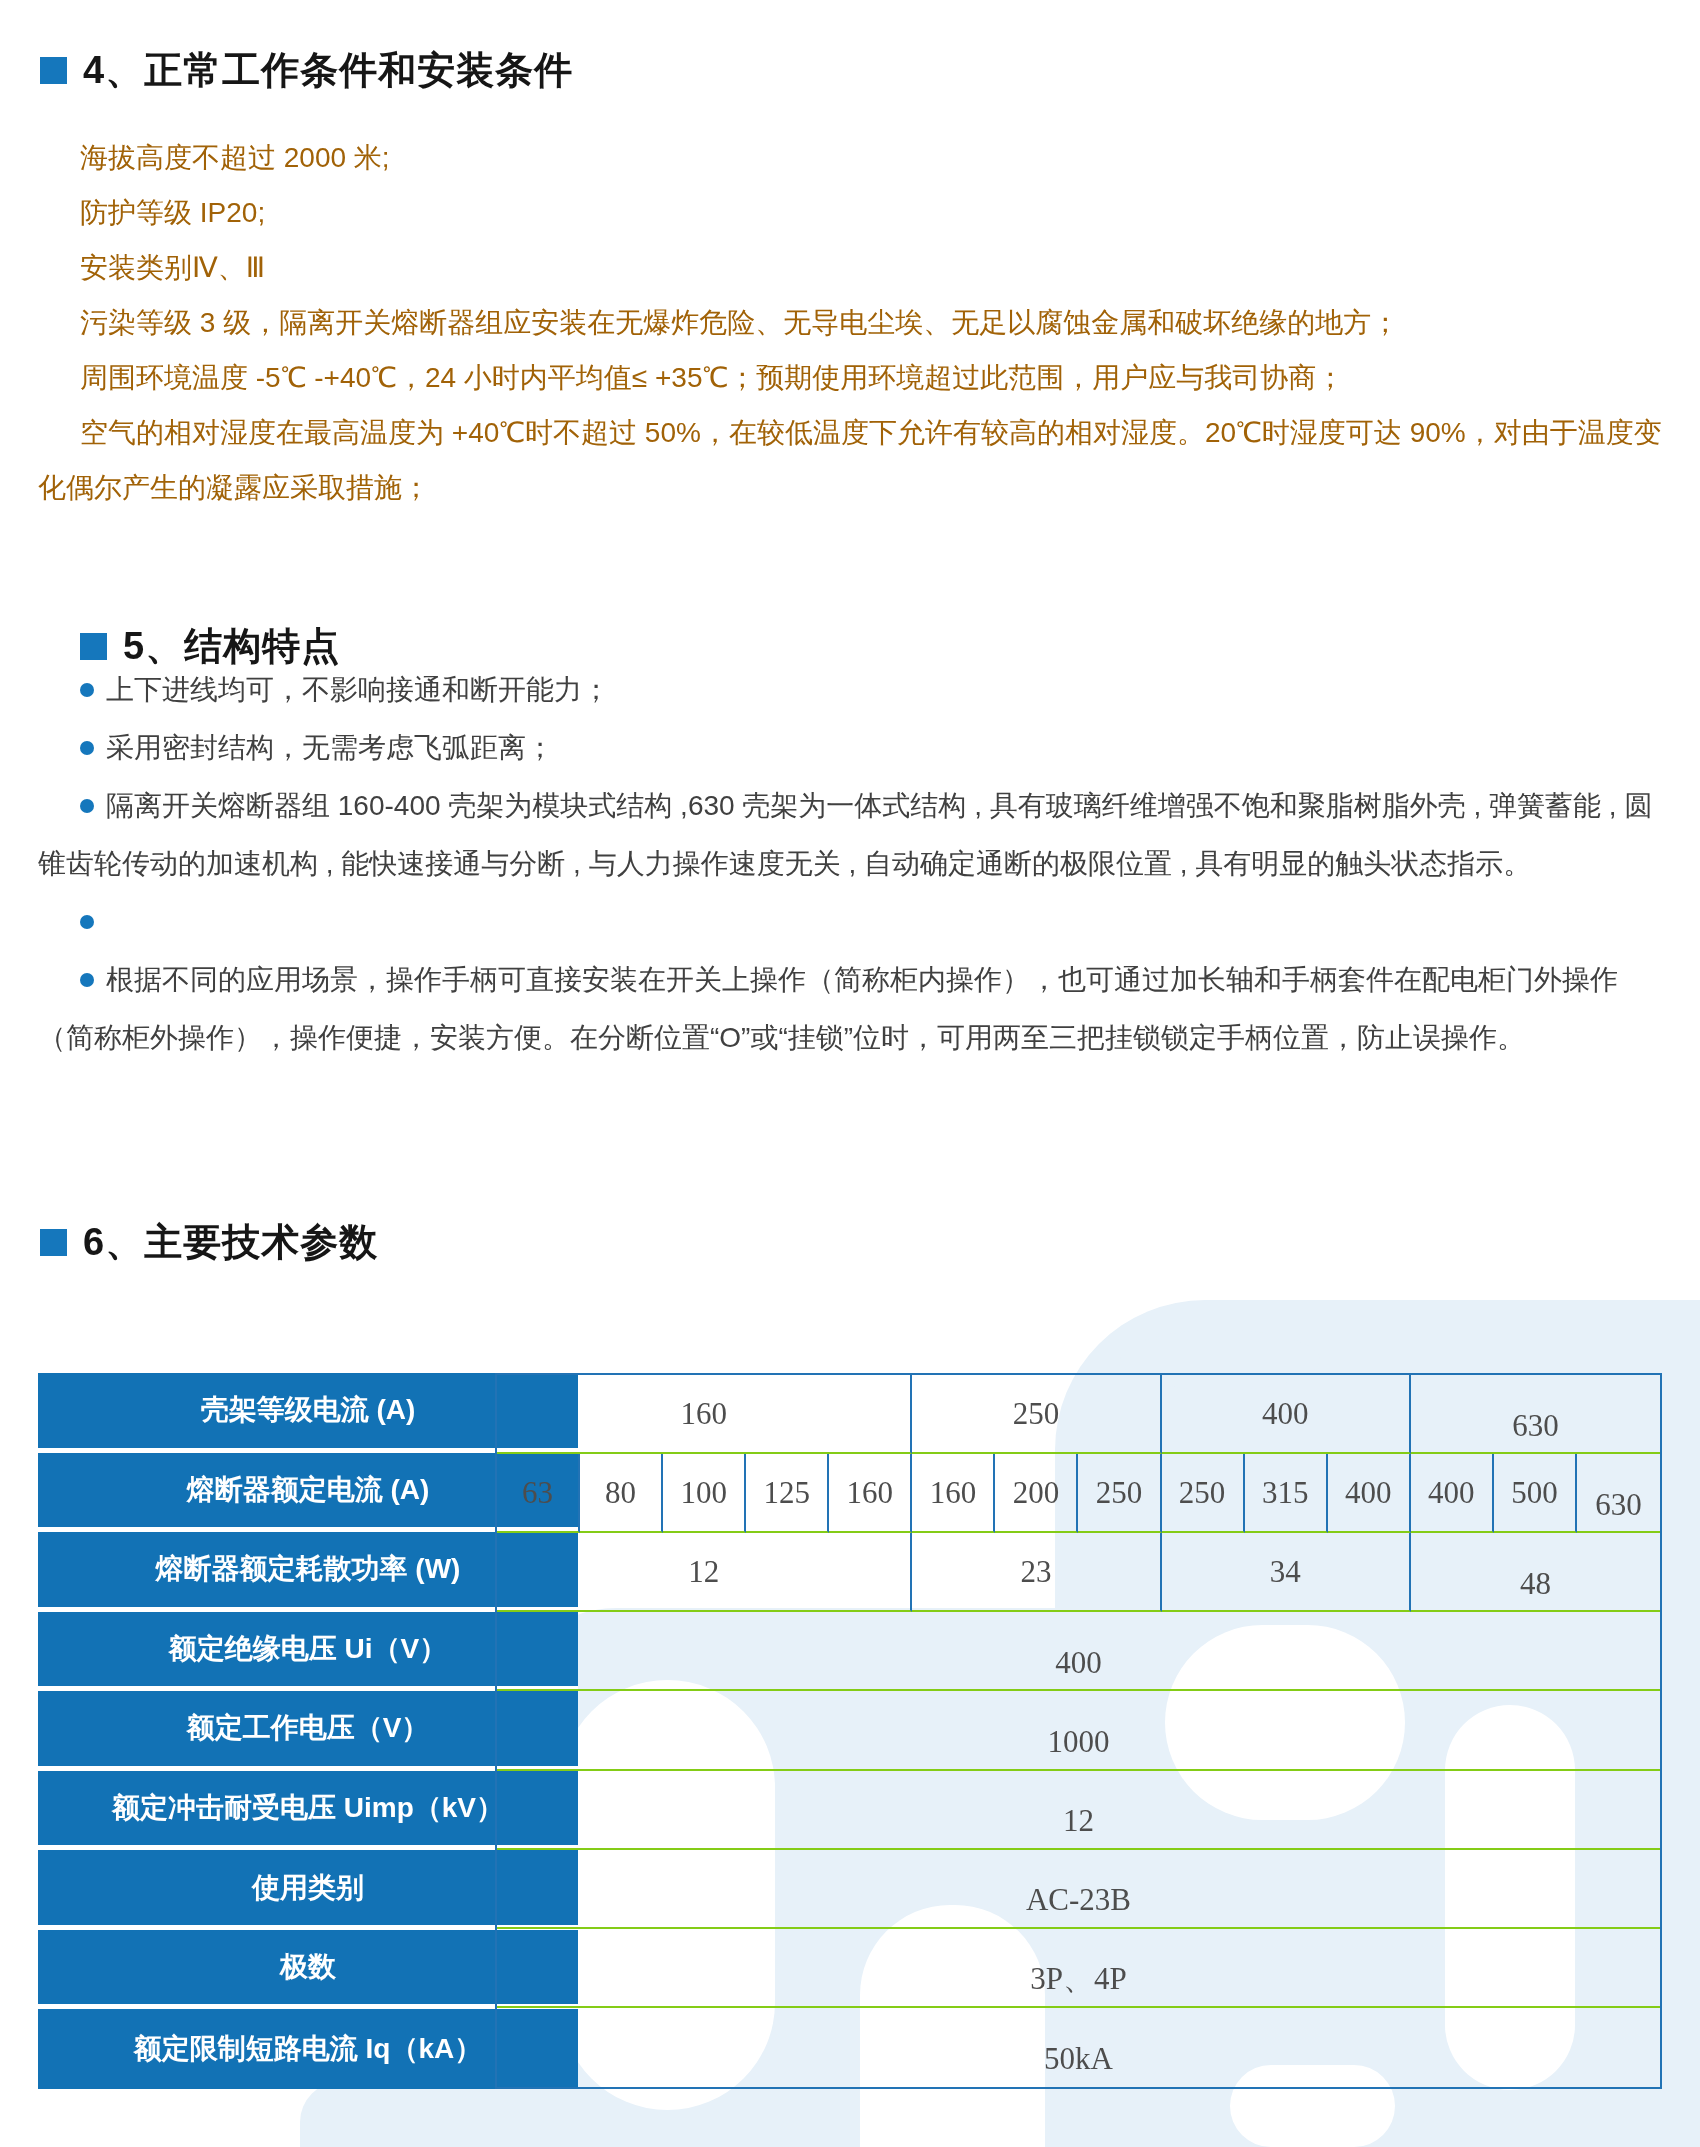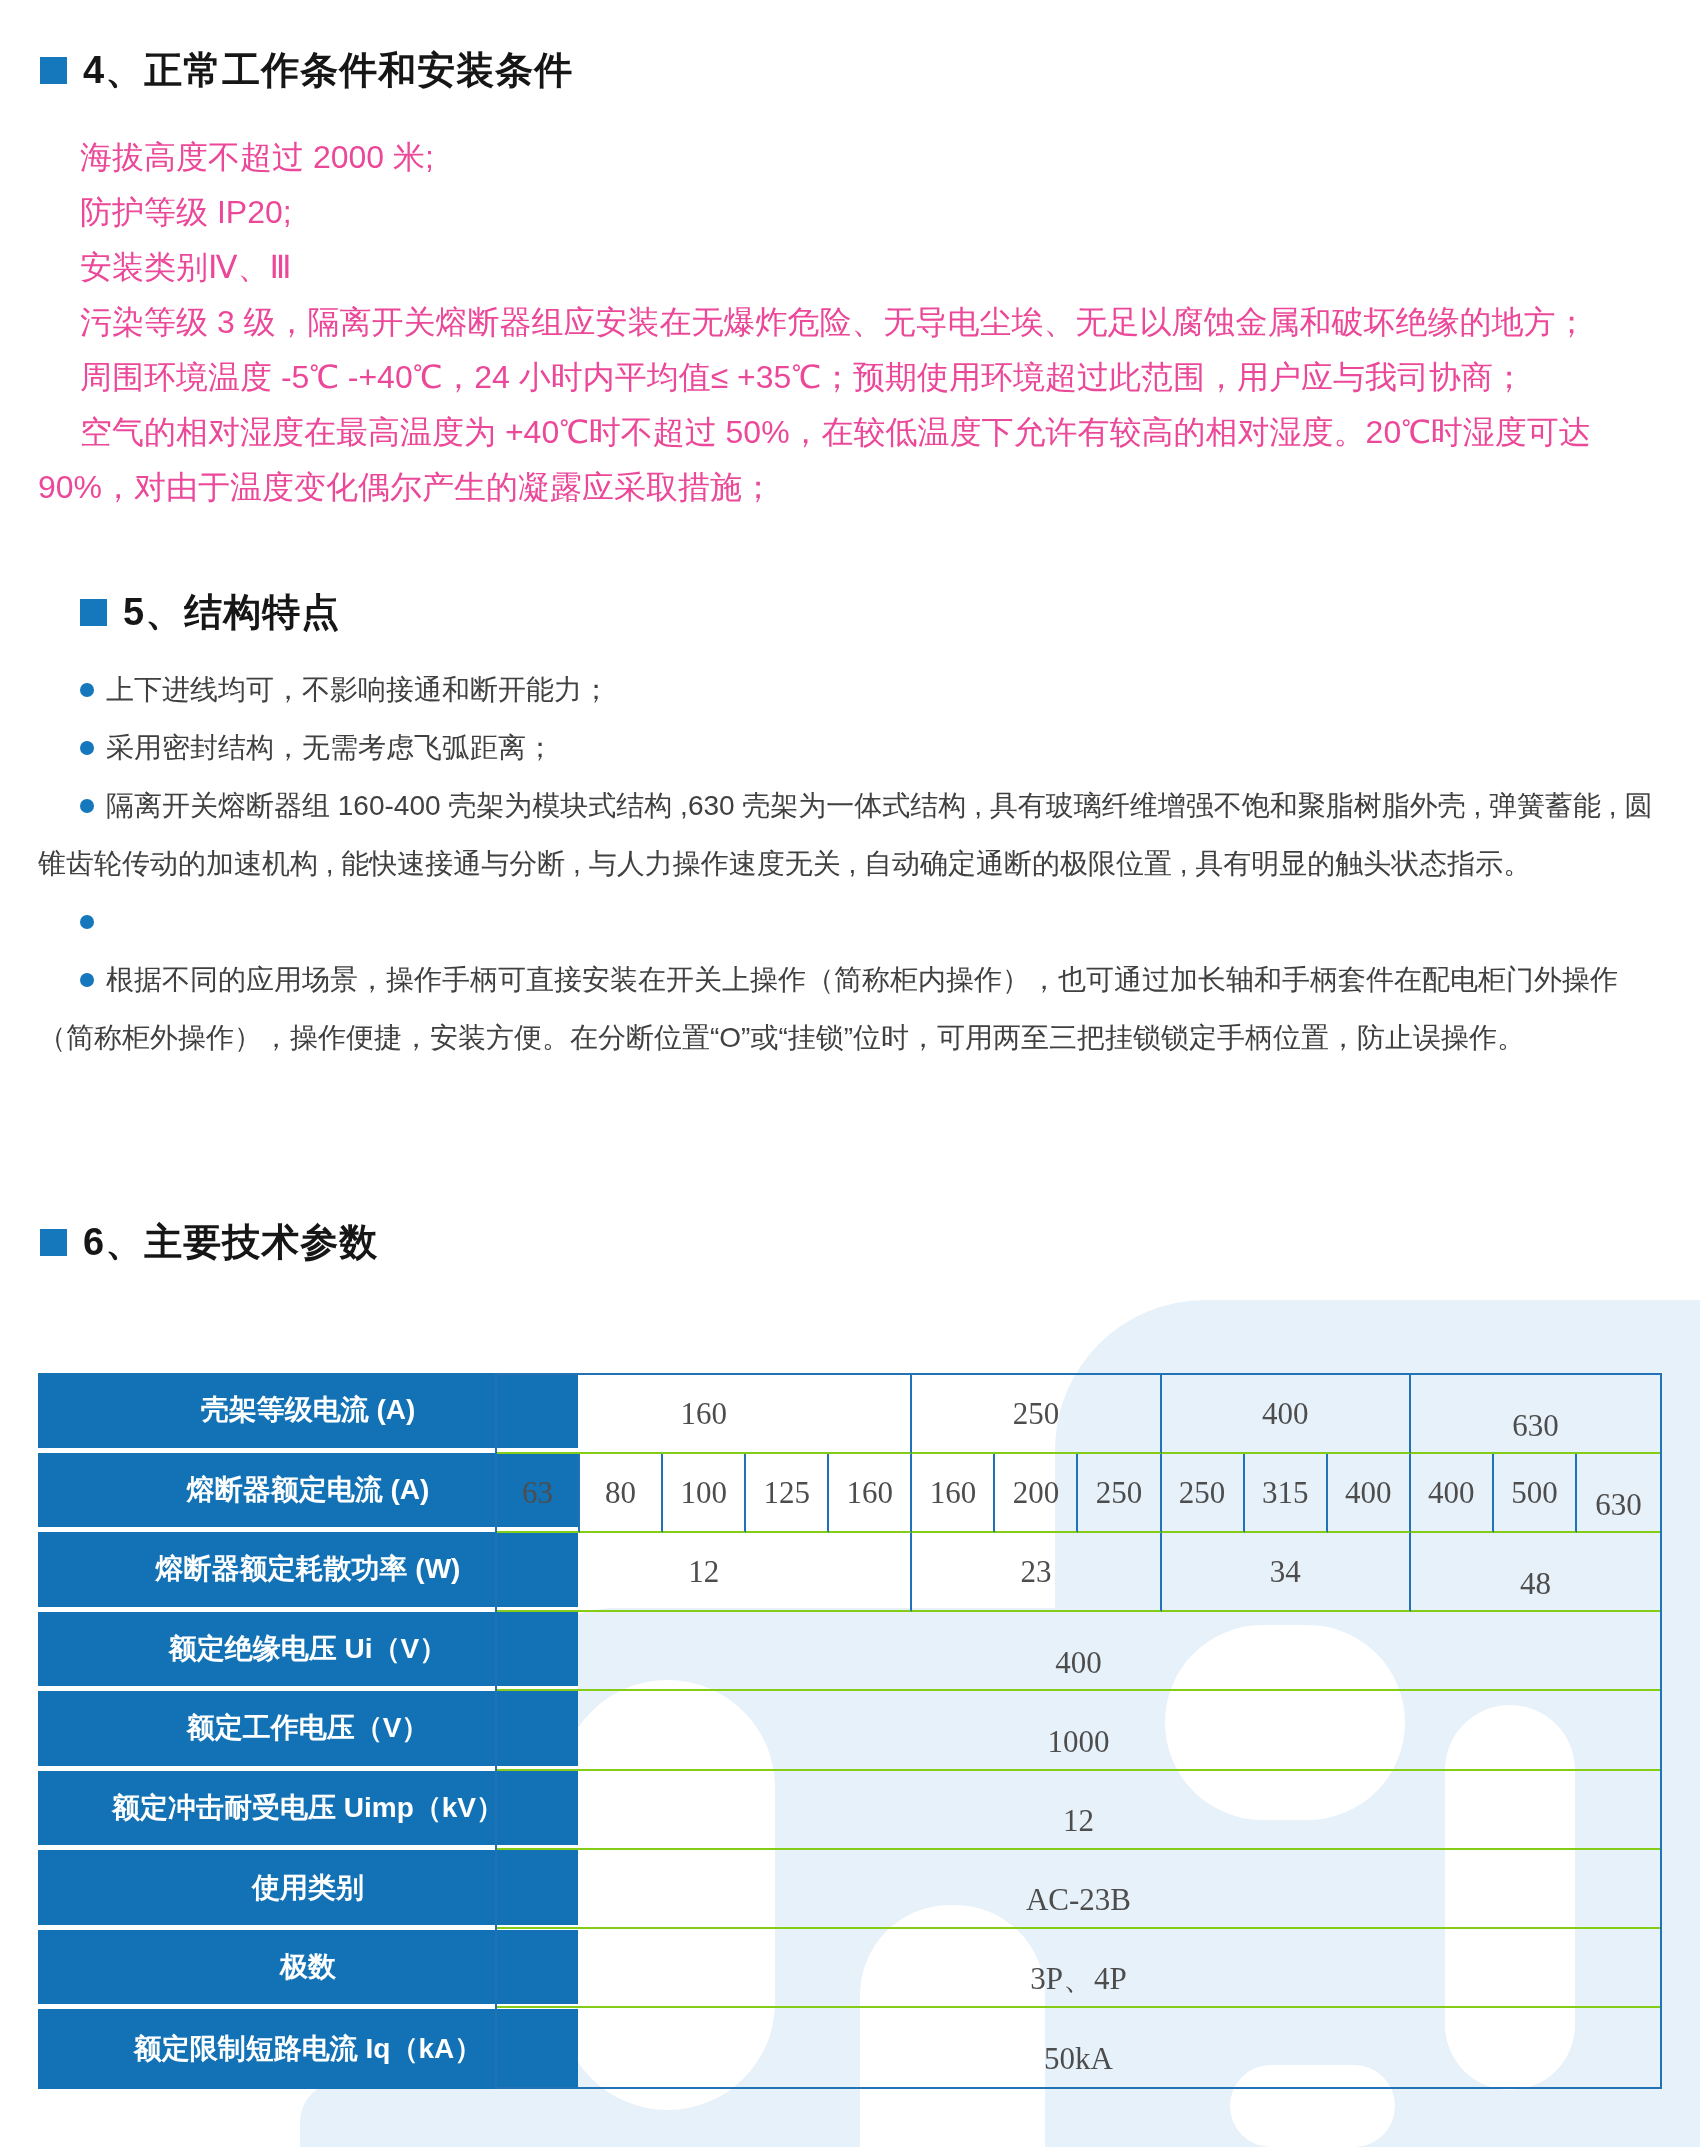--- a/index.html
+++ b/index.html
@@ -22,21 +22,21 @@
   .wm6 { left:860px;  top:1905px; width:185px; height:242px; border-radius:90px 90px 0 0; }
   .wm7 { left:1165px; top:1625px; width:240px; height:195px; border-radius:100px; }
   .wm8 { left:1445px; top:1705px; width:130px; height:385px; border-radius:65px; }
   .wm9 { left:1230px; top:2065px; width:165px; height:82px; border-radius:70px; }
   
   .sec-header { position:absolute; left:40px; height:44px; display:flex; align-items:center; gap:16px; z-index:2; }
   .sq { width:27px; height:27px; background:#1577bc; flex:0 0 auto; }
   .sec-title { font-size:38px; font-weight:bold; color:#161616; letter-spacing:1px; white-space:nowrap; }
   
   .body-text { position:absolute; left:38px; width:1624px; z-index:2;
-               font-size:32px; line-height:55px; color:#ec4899; }
+               font-size:28px; line-height:55px; color:#a16207; }
   .body-text p { text-indent:42px; }
   .bullets { position:absolute; left:38px; width:1624px; z-index:2;
              font-size:28px; line-height:58px; color:#404040; }
   .bullets p { text-indent:42px; }
   .dot { display:inline-block; width:14px; height:14px; border-radius:50%;
          background:#1577bc; margin-right:12px; vertical-align:2px; }
   
   .spec-table { position:absolute; left:38px; top:1373px; width:1624px; height:716px; z-index:2; }
   .label-col { position:absolute; left:0; top:0; width:540px; height:716px;
                display:grid; grid-template-rows:repeat(9,1fr); }
@@ -77,21 +77,21 @@
   </div>
   <div class="body-text" style="top:130px;">
     <p>海拔高度不超过 2000 米;</p>
     <p>防护等级 IP20;</p>
     <p>安装类别Ⅳ、Ⅲ</p>
     <p>污染等级 3 级，隔离开关熔断器组应安装在无爆炸危险、无导电尘埃、无足以腐蚀金属和破坏绝缘的地方；</p>
     <p>周围环境温度 -5℃ -+40℃，24 小时内平均值≤ +35℃；预期使用环境超过此范围，用户应与我司协商；</p>
     <p>空气的相对湿度在最高温度为 +40℃时不超过 50%，在较低温度下允许有较高的相对湿度。20℃时湿度可达 90%，对由于温度变化偶尔产生的凝露应采取措施；</p>
   </div>
 
-  <div class="sec-header" style="top:590px;padding-left:40px;">
+  <div class="sec-header" style="top:624px;padding-left:40px;">
     <span class="sq"></span>
     <span class="sec-title">5、结构特点</span>
   </div>
   <div class="bullets" style="top:661px;">
     <p><span class="dot"></span><span>上下进线均可，不影响接通和断开能力；</span></p>
     <p><span class="dot"></span><span>采用密封结构，无需考虑飞弧距离；</span></p>
     <p><span class="dot"></span><span>隔离开关熔断器组 160-400 壳架为模块式结构 ,630 壳架为一体式结构 , 具有玻璃纤维增强不饱和聚脂树脂外壳 , 弹簧蓄能 , 圆锥齿轮传动的加速机构 , 能快速接通与分断 , 与人力操作速度无关 , 自动确定通断的极限位置 , 具有明显的触头状态指示。</span></p>
     <p><span class="dot"></span></p>
     <p><span class="dot"></span><span>根据不同的应用场景，操作手柄可直接安装在开关上操作（简称柜内操作），也可通过加长轴和手柄套件在配电柜门外操作（简称柜外操作），操作便捷，安装方便。在分断位置“O”或“挂锁”位时，可用两至三把挂锁锁定手柄位置，防止误操作。</span></p>
   </div>

